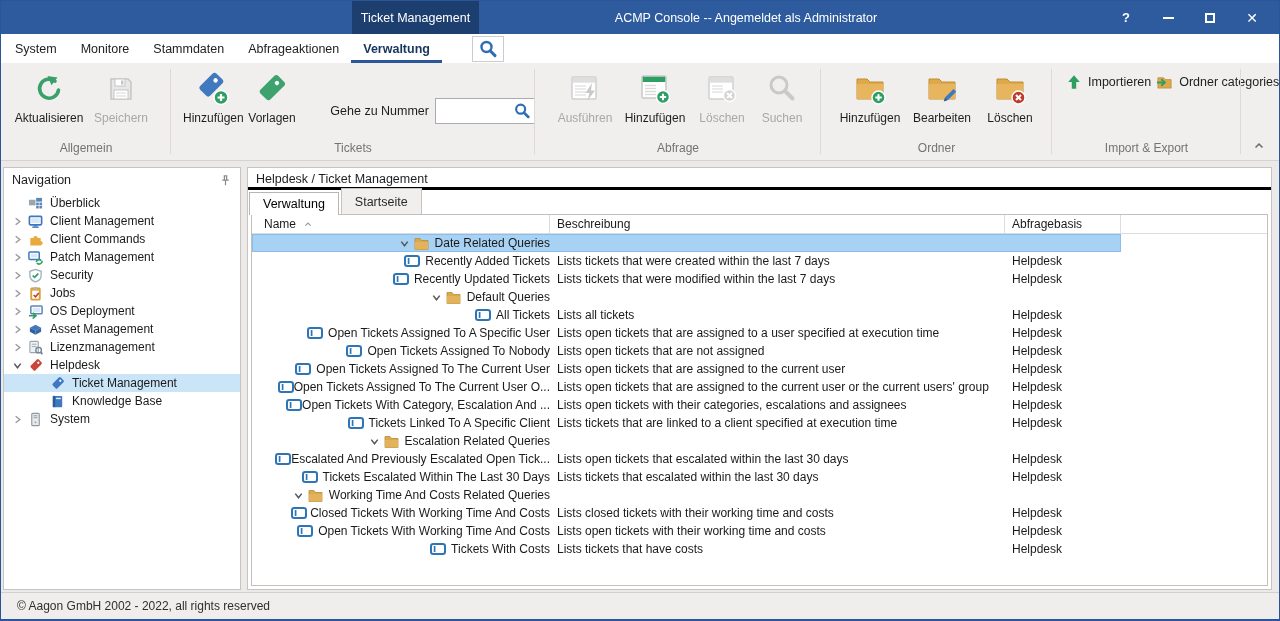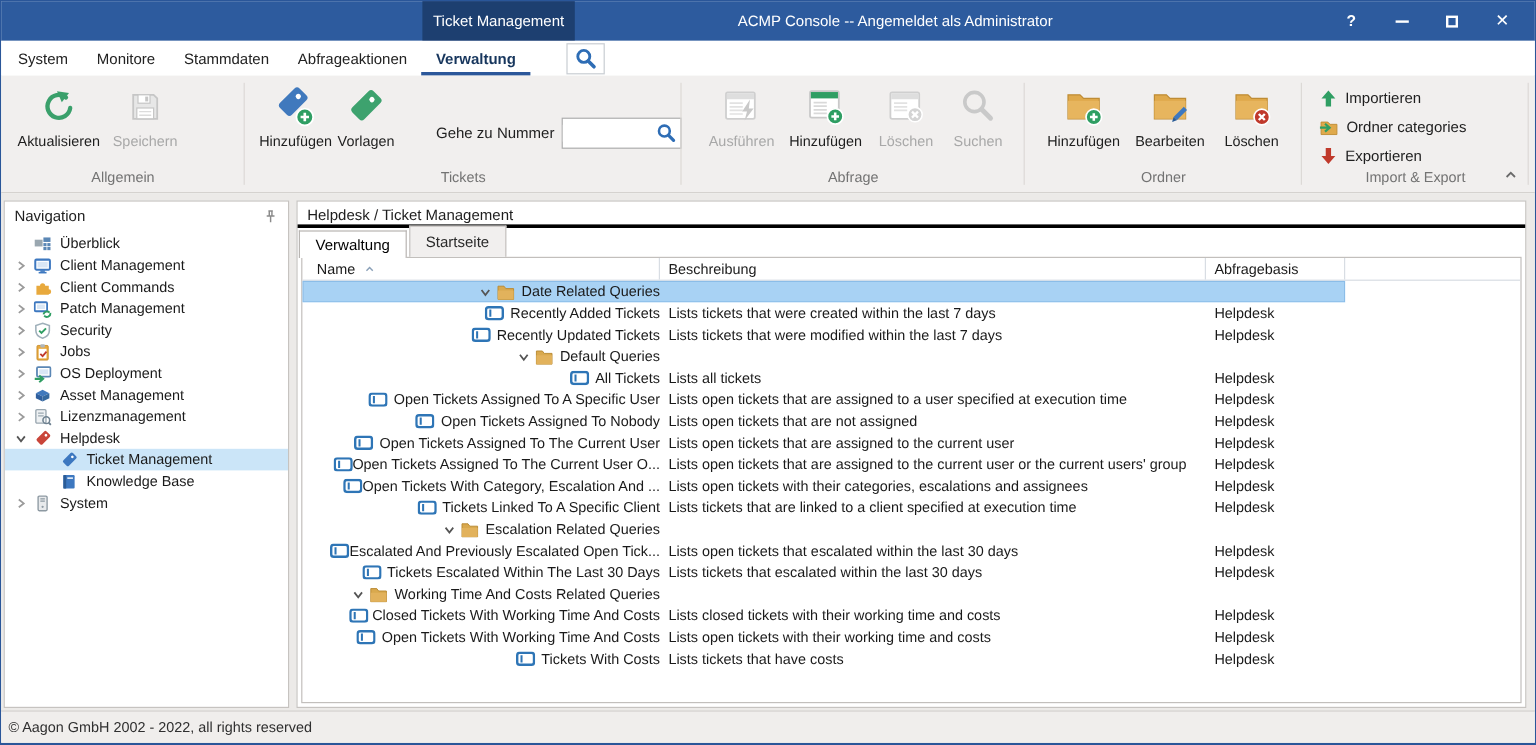--- a/index.html
+++ b/index.html
@@ -26,35 +26,35 @@
   .menu-item { padding:0 12px; display:flex; align-items:center; font-size:12.5px; color:#222; cursor:default; }
   .menu-item.active { font-weight:bold; color:#17365d; border-bottom:3px solid #2b579a; padding-top:3px; }
   .menu-search-btn { margin-left:30px; width:32px; height:26px; border:1px solid #c9cdd3; background:#fff;
                      display:flex; align-items:center; justify-content:center; align-self:center; }
 
   
   .ribbon { position:absolute; top:62px; left:0; right:0; height:98px; background:#f1efee;
             border-bottom:1px solid #d5d2cf; display:flex; }
   .rgroup { position:relative; height:100%; }
   .rgroup::after { content:''; position:absolute; right:0; top:6px; bottom:6px; width:1px; background:#dcd9d6; }
-  .g1{width:203px;} .g2{width:364px;} .g3{width:286px;} .g4{width:231px;} .g5{width:189px;}
+  .g1{width:170px;} .g2{width:364px;} .g3{width:286px;} .g4{width:231px;} .g5{width:189px;}
   .g6{flex:1;} .g6::after{display:none;}
   .rgroup-label { position:absolute; bottom:5px; left:0; right:0; text-align:center; font-size:12px; color:#737373; }
   .rbuttons { display:flex; padding:5px 0 0 12px; }
   .rbtn { width:72px; display:flex; flex-direction:column; align-items:center; gap:4px; padding-top:3px; }
   .rbtn .ricon { height:36px; display:flex; align-items:center; justify-content:center; }
   .rbtn .rlabel { font-size:12px; color:#1e1e1e; white-space:nowrap; }
   .rbtn.disabled .rlabel { color:#a8a8a8; }
   .goto-field { display:flex; align-items:center; margin-left:30px; margin-top:30px; height:26px; }
   .goto-label { font-size:12.5px; color:#1e1e1e; margin-right:6px; white-space:nowrap; }
   .goto-input-wrap { position:relative; width:100px; height:26px; border:1px solid #ababab; background:#fff;
                      display:flex; align-items:center; }
   .goto-input-wrap input { border:none; outline:none; flex:1; min-width:0; font:12px "Liberation Sans",sans-serif; padding:0 2px 0 4px; }
   .goto-search { width:24px; display:flex; justify-content:center; align-items:center; }
-  .io-list { display:flex; flex-direction:column; gap:5px; padding:9px 0 0 14px; }
+  .io-list { display:flex; flex-direction:row; gap:5px; padding:9px 0 0 14px; }
   .io-item { display:flex; align-items:center; gap:6px; font-size:12.5px; color:#1e1e1e; height:19px; white-space:nowrap; }
   .ribbon-collapse { position:absolute; right:14px; bottom:8px; }
 
   
   .main { position:absolute; top:160px; left:0; right:0; bottom:27px; background:#eceae8; }
   .nav-panel { position:absolute; left:2px; top:6px; width:238px; bottom:2px; background:#fff; border:1px solid #c6c3c0; }
   .nav-header { height:24px; display:flex; align-items:center; justify-content:space-between; padding:0 8px;
                 font-size:12.5px; color:#1e1e1e; }
   .tree { position:absolute; top:26px; left:0; right:0; bottom:0; overflow:hidden; }
   .tree-item { height:18px; display:flex; align-items:center; font-size:12px; color:#1a1a1a; white-space:nowrap; }
@@ -83,21 +83,21 @@
   .trow.selected { background:#a8d2f4; box-shadow:inset 0 0 0 1px #8bbde8; }
   .tcell { height:18px; display:flex; align-items:center; font-size:12px; color:#1a1a1a; overflow:hidden; white-space:nowrap; }
   .cname { width:298px; padding-left:7px;justify-content:flex-end; }
   .cdesc { width:455px; padding-left:7px; }
   .cbase { width:116px; padding-left:7px; }
   .row-chevron { width:15px; display:flex; align-items:center; }
   .row-icon { width:21px; display:flex; align-items:center; }
   .row-indent { width:36px; display:inline-block; }
 
   .statusbar { position:absolute; left:0; right:0; bottom:0; height:27px; background:#f0eeec; border-top:1px solid #d2cfcc;
-               display:flex; align-items:center; padding-left:6px; font-size:12px; color:#2f2f2f; }
+               display:flex; align-items:center; padding-left:16px; font-size:12px; color:#2f2f2f; }
   svg { display:block; }
 </style>
 </head>
 <body>
 
 <div class="window">
 
   <div class="titlebar">
     <div class="doc-tab">Ticket Management</div>
     <div class="title-text">ACMP Console -- Angemeldet als Administrator</div>

